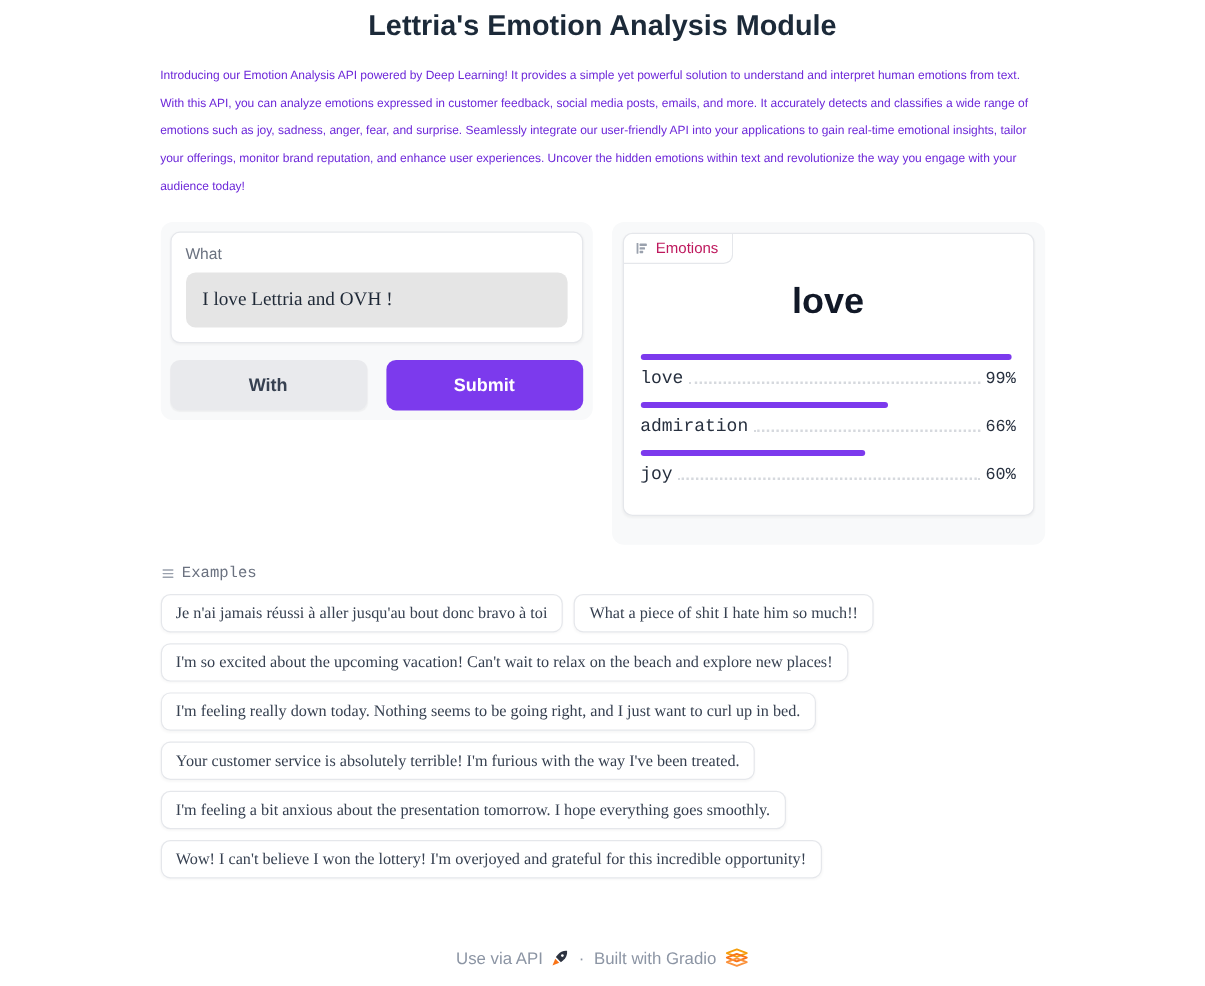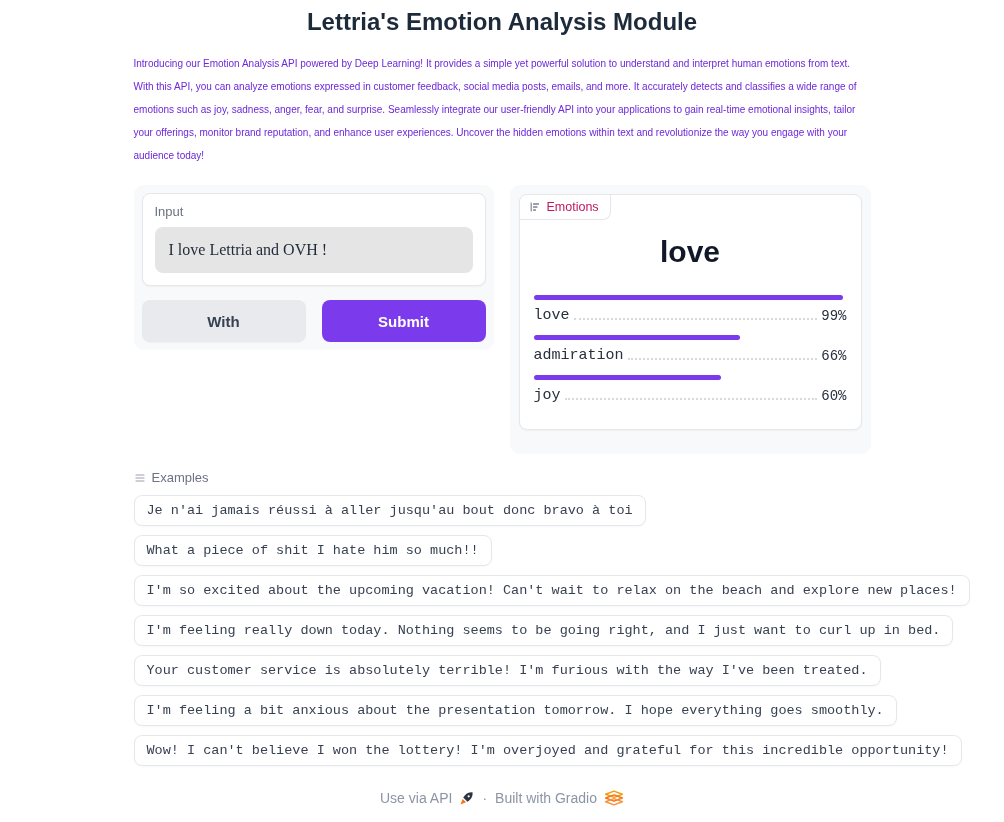--- a/index.html
+++ b/index.html
@@ -65,27 +65,27 @@
   .conf-row {
     display: flex; align-items: flex-end;
     font-family: "Liberation Mono", monospace; font-size: 15px; color: #27303f;
   }
   .conf-dots { flex: 1; border-bottom: 2px dotted #d6d9de; margin: 0 4px 4px; }
   .conf-value { font-size: 14px; }
 
   .examples { margin-top: 16px; }
   .examples-header {
     display: flex; align-items: center; gap: 6px;
-    color: #6b7280; font-size: 13px; margin-bottom: 10px;
+    color: #6b7280; font-size: 13px; margin-bottom: 10px; font-family: Liberation Mono, monospace;
   }
   .chips { display: flex; flex-wrap: wrap; gap: 9px; }
   .chip {
     background: #fff; border: 1px solid #e5e7eb; border-radius: 8px;
     padding: 7px 12px; font-size: 13.5px; color: #374151;
-    font-family: Liberation Mono, monospace; cursor: pointer;
+    font-family: Liberation Serif, serif; cursor: pointer;
     box-shadow: 0 1px 2px rgba(0,0,0,.03); white-space: nowrap;
   }
 
   .footer {
     margin-top: auto; padding-bottom: 16px;
     display: flex; align-items: center; justify-content: center; gap: 8px;
     color: #8c95a4; font-size: 14px;
   }
   .footer a {
     color: #8c95a4; text-decoration: none; cursor: pointer;
@@ -99,21 +99,21 @@
 <div class="container">
 
   <h1 class="page-title">Lettria's Emotion Analysis Module</h1>
 
   <p class="description">Introducing our Emotion Analysis API powered by Deep Learning! It provides a simple yet powerful solution to understand and interpret human emotions from text. With this API, you can analyze emotions expressed in customer feedback, social media posts, emails, and more. It accurately detects and classifies a wide range of emotions such as joy, sadness, anger, fear, and surprise. Seamlessly integrate our user-friendly API into your applications to gain real-time emotional insights, tailor your offerings, monitor brand reputation, and enhance user experiences. Uncover the hidden emotions within text and revolutionize the way you engage with your audience today!</p>
 
   <div class="io-row">
 
     <div class="panel input-column">
       <div class="block input-block">
-        <label class="block-label">Input</label>
+        <label class="block-label">What</label>
         <textarea class="text-input" spellcheck="false" style="">I love Lettria and OVH !</textarea>
       </div>
       <div class="btn-row">
         <button class="btn secondary">With</button>
         <button class="btn primary">Submit</button>
       </div>
     </div>
 
     <div class="panel output-column">
       <div class="block output-block">

